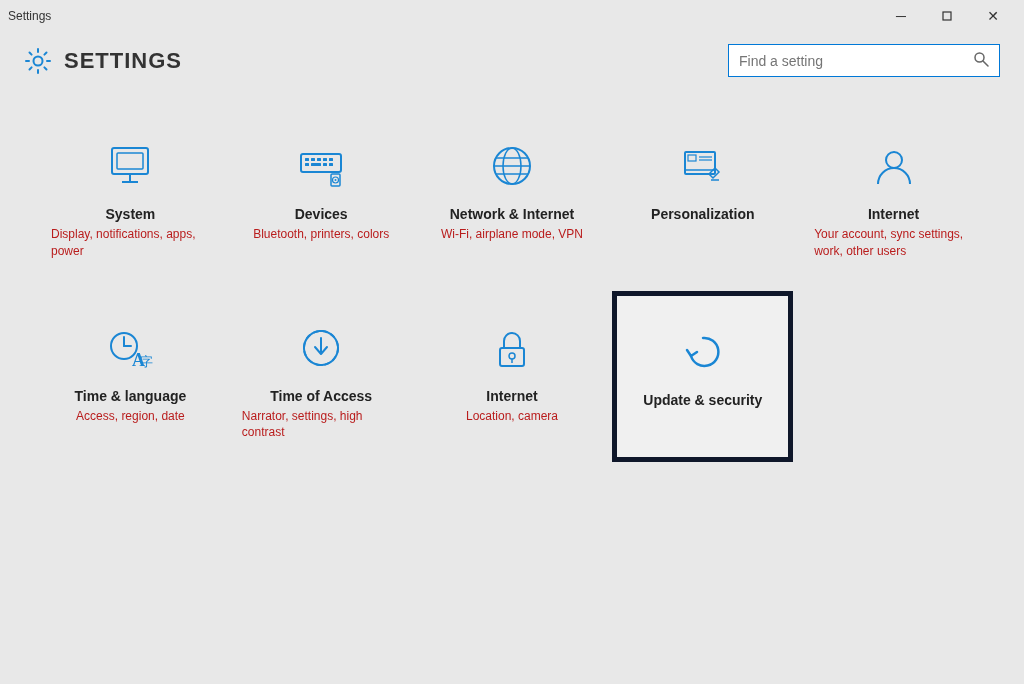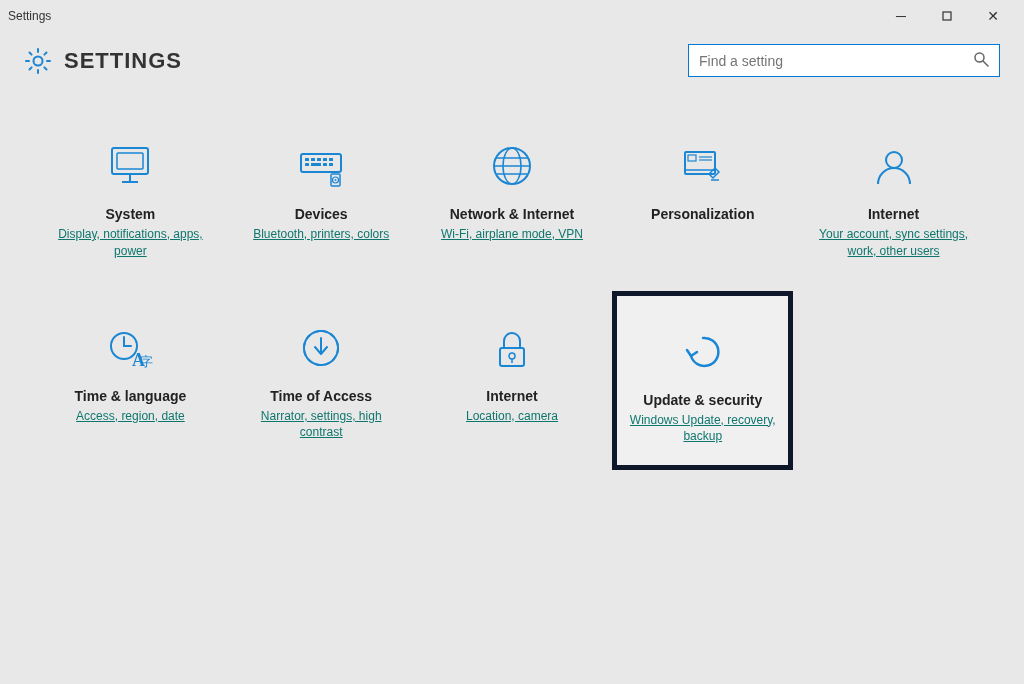--- a/index.html
+++ b/index.html
@@ -60,21 +60,21 @@
       font-weight: 600;
       color: #333;
       letter-spacing: 1px;
     }
     .search-box {
       display: flex;
       align-items: center;
       border: 1.5px solid #0078d7;
       background: white;
       padding: 6px 10px;
-      width: 312px;
+      width: 272px;
     }
     .search-input {
       border: none;
       outline: none;
       font-size: 14px;
       color: #aaa;
       flex: 1;
       background: transparent;
     }
     .search-icon-btn {
@@ -96,43 +96,41 @@
     .settings-grid-row2 {
       display: grid;
       grid-template-columns: repeat(5, 1fr);
       gap: 10px;
     }
 
     .settings-item {
       display: flex;
       flex-direction: column;
       align-items: center;
-      text-align: center;
       padding: 30px 10px 20px;
       cursor: pointer;
       background: transparent;
       border: 1px solid transparent;
     }
     .settings-item.selected {
       background: #f0f0f0;
       border: 5px solid #0f172a;
     }
 
     .settings-item-title {
       font-size: 14px;
       font-weight: 600;
       color: #222;
       margin-top: 14px;
       margin-bottom: 4px;
     }
     .settings-item-desc {
       font-size: 12px;
-      color: #0f766e;
+      color: #b91c1c;
       line-height: 1.4;
-      text-decoration: underline;
     }
 
     
     .icon-svg {
       width: 52px;
       height: 52px;
     }
 
     
     .header-gear {
@@ -293,20 +291,19 @@
       <div class="settings-item-desc">Location, camera</div>
     </div>
 
     <div class="settings-item selected">
       <svg class="icon-svg" viewBox="0 0 52 52">
 
         <path d="M26 12 A14 14 0 1 1 14 30" fill="none" stroke="#1a86d4" stroke-width="2.5" stroke-linecap="round"></path>
         <polyline points="10,24 14,30 20,26" fill="none" stroke="#1a86d4" stroke-width="2.5" stroke-linecap="round" stroke-linejoin="round"></polyline>
       </svg>
       <div class="settings-item-title">Update &amp; security</div>
-      <div class="settings-item-desc">Windows Update, recovery, backup</div>
     </div>
 
     <div class="settings-item" style="cursor:default;">
     </div>
 
   </div>
 </div>
 
 </body></html>

